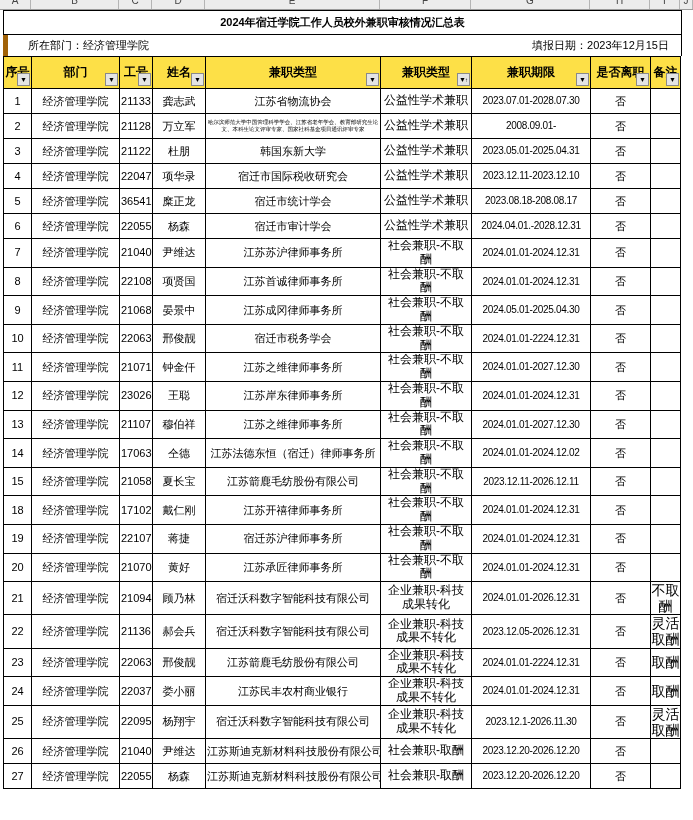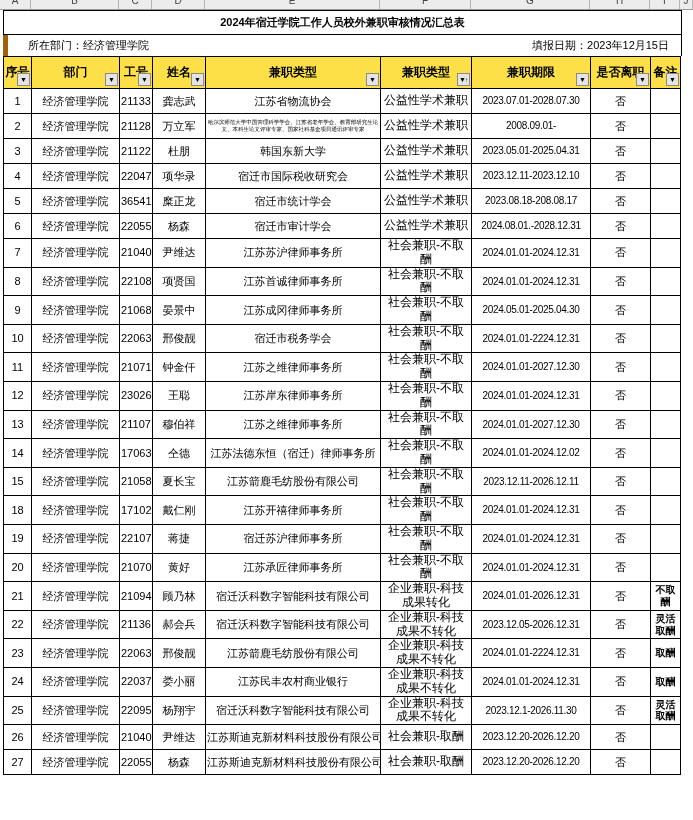--- a/index.html
+++ b/index.html
@@ -18,23 +18,23 @@
             align-items:center;justify-content:space-between;font-size:11px;
             padding:0 12px 0 20px;box-sizing:border-box;width:679px;}
   table{border-collapse:collapse;table-layout:fixed;width:677px;}
   col.c0{width:28px} col.c1{width:88px} col.c2{width:33px} col.c3{width:53px}
   col.c4{width:175px} col.c5{width:91px} col.c6{width:119px} col.c7{width:60px} col.c8{width:30px}
   th,td{border:1px solid #000;overflow:hidden;padding:0 1px;box-sizing:border-box;text-align:center;}
   th{height:32px;font-size:12px;font-weight:bold;position:relative;white-space:nowrap;background:#fde047;}
   td{height:25px;font-size:11px;line-height:1.15;}
   td.unit{white-space:nowrap;}
   td.unit.tiny{font-size:5.5px;line-height:1.35;white-space:normal;word-break:break-all;}
-  td.type{font-size:12px;padding:0 3px;word-break:break-all;}
+  td.type{font-size:12px;padding:0 3px;word-break:break-all;border-radius:11px;}
   td.period{font-size:10px;white-space:nowrap;letter-spacing:-0.3px;}
-  td.note{font-size:10px;word-break:break-all;padding:0;font-weight:bold;}
+  td.note{font-size:14px;word-break:break-all;padding:0;}
   .fbtn{position:absolute;right:1px;bottom:2px;width:13px;height:13px;background:#e4e4e4;
         border:1px solid #8a8a8a;box-sizing:border-box;display:flex;align-items:center;
         justify-content:center;font-size:7px;font-weight:normal;line-height:1;color:#000;}
   .fbtn .sort{font-size:6px;margin-left:-1px;}
 </style>
 </head>
 <body>
 
 <div class="screen">
 
@@ -138,21 +138,21 @@
             <td class="left">否</td>
             <td class="note"></td>
           </tr>
           <tr>
             <td class="seq">6</td>
             <td class="dept">经济管理学院</td>
             <td class="emp">22055</td>
             <td class="name">杨森</td>
             <td class="unit">宿迁市审计学会</td>
             <td class="type">公益性学术兼职</td>
-            <td class="period">2024.08.01.-2028.12.31</td>
+            <td class="period">2024.04.01.-2028.12.31</td>
             <td class="left">否</td>
             <td class="note"></td>
           </tr>
           <tr>
             <td class="seq">7</td>
             <td class="dept">经济管理学院</td>
             <td class="emp">21040</td>
             <td class="name">尹维达</td>
             <td class="unit">江苏苏沪律师事务所</td>
             <td class="type">社会兼职-不取酬</td>

